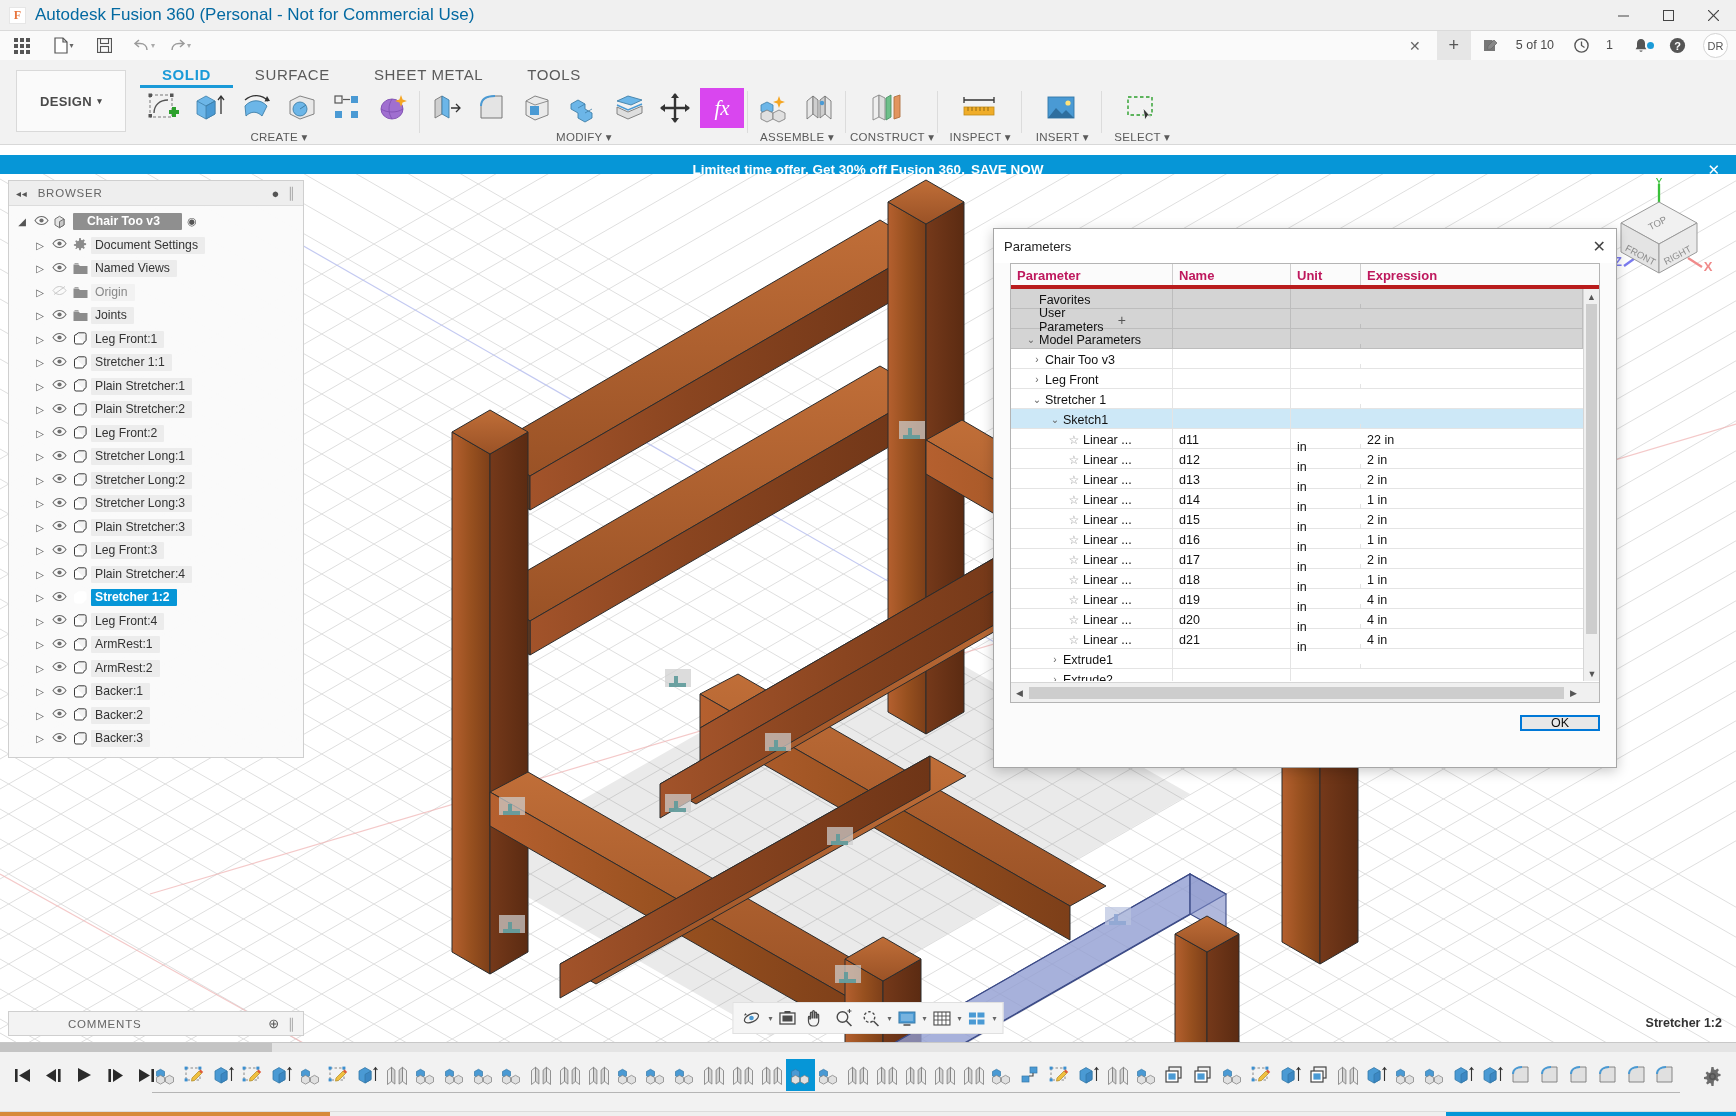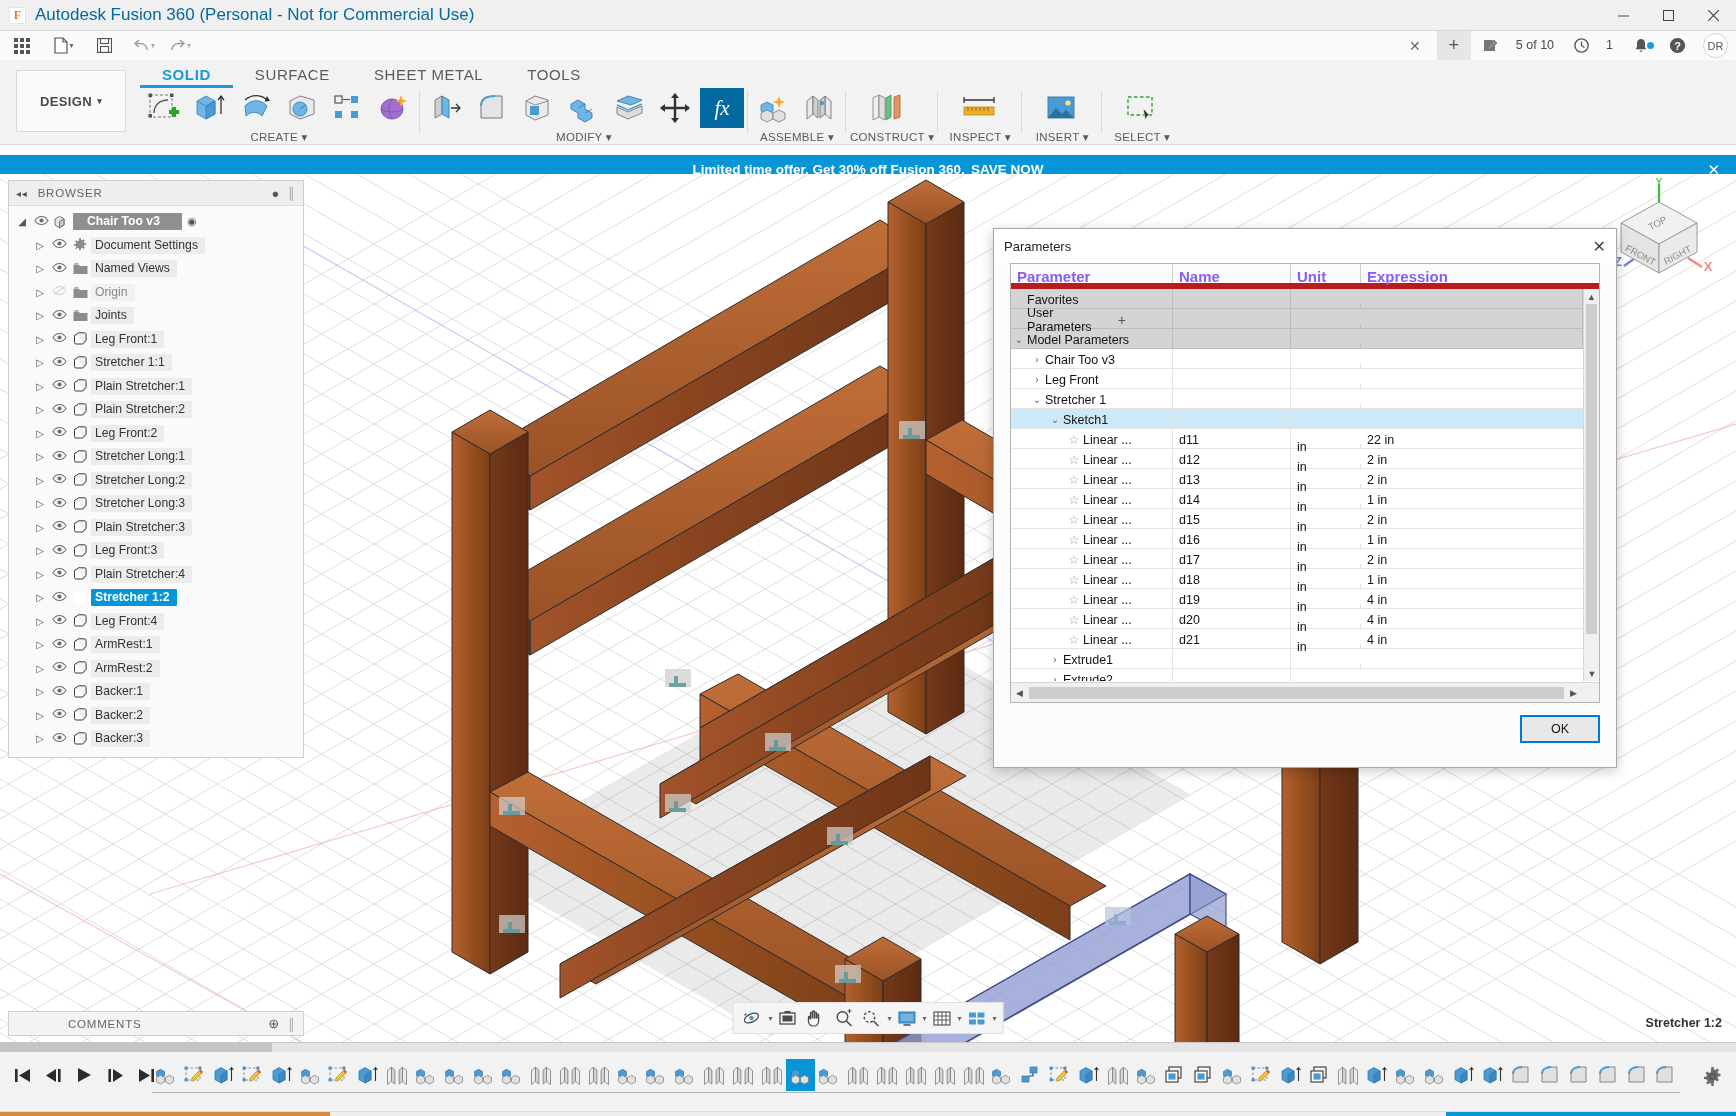--- a/index.html
+++ b/index.html
@@ -95,21 +95,21 @@
   .rgroup { display:flex; flex-direction:column; position:relative; padding: 0 4px; }
   .rgroup .rg-icons { display:flex; align-items:flex-start; gap:2px; height:40px; }
   .rgroup .rg-label {
     text-align:center; font-size:11.5px; color:#5a5a5a; margin-top:2px; letter-spacing:0.3px;
   }
   .rgroup.sep::after {
     content:''; position:absolute; right:0; top:3px; bottom:12px; width:1px; background:#dcdcdc;
   }
   .ricon { width:44px; height:40px; display:flex; align-items:center; justify-content:center; }
   .ricon svg { display:block; }
-  .ricon.sel { background:#0369a1; }
+  .ricon.sel { background:#d946ef; }
 
   
   .promo {
     position:absolute; top:145px; left:0; width:1736px; height:29px;
     background:#0696d7; color:#fff; display:flex; align-items:center; justify-content:center;
     font-size:13.5px; font-weight:bold;margin-top:10px;
   }
   .promo .savenow { text-decoration:underline; margin-left:6px; }
   .promo .pclose { position:absolute; right:16px; font-size:15px; font-weight:normal; }
 
@@ -213,52 +213,52 @@
   .dlg-title {
     height:34px; background:#ffffff; display:flex; align-items:center;
     padding:0 10px; font-size:13px; color:#222;
   }
   .dlg-close { margin-left:auto; font-size:16px; color:#444; }
   .dlg-body { position:absolute; top:34px; left:16px; right:16px; bottom:64px; }
   .tbl-wrap {
     position:absolute; inset:0; border:1px solid #b4b4b4; background:#fff; overflow:hidden;
   }
   .tbl-head {
-    display:flex; height:25px; background:#fbfbfb; border-bottom:6px solid #b91c1c;
-    font-size:15px; font-weight:bold; color:#8b5cf6;
+    display:flex; height:25px; background:#fbfbfb; border-bottom:4px solid #b91c1c;
+    font-size:13px; font-weight:bold; color:#be185d;
   }
   .th { padding: 4px 6px; border-right:1px solid #cfcfcf; }
   .th.c1 { width:162px; } .th.c2 { width:118px; } .th.c3 { width:70px; } .th.c4 { flex:1; border-right:none; }
   .tbl-rows { position:absolute; top:25px; left:0; right:16px; bottom:21px; overflow:hidden; }
   .prow { display:flex; height:20px; font-size:12.5px; color:#111; border-bottom:1px solid #e4e4e4; }
   .prow.grey { background:#d4d4d4; border-bottom:1px solid #bdbdbd; }
   .prow.sel { background:#cde8f7; }
   .pc { border-right:1px solid #e4e4e4; padding: 2px 0 0 0; display:flex; align-items:center; }
   .pc.c1 { width:162px; } .pc.c2 { width:118px; padding-left:6px; }
   .pc.c3 { width:70px; padding-left:6px;margin-top:15px; } .pc.c4 { flex:1; padding-left:6px; border-right:none; }
-  .prow.grey .pc { border-right:1px solid #bdbdbd; }
+  .prow.grey .pc { border-right:1px solid #bdbdbd;padding-left:12px; }
   .chev { width:16px; text-align:center; color:#666; font-size:10px; flex:none; }
   .star { width:18px; text-align:center; color:#999; font-size:12px; flex:none; }
   .plusbtn { margin-left:auto; margin-right:46px; color:#555; font-size:14px; }
 
   .dlg-vscroll {
     position:absolute; top:25px; right:0; width:16px; bottom:21px; background:#f0f0f0;
     border-left:1px solid #d6d6d6;
   }
   .dlg-vscroll .arrw { height:15px; display:flex; align-items:center; justify-content:center; font-size:9px; color:#555; }
   .dlg-vscroll .vthumb { position:absolute; top:15px; left:2px; width:11px; height:330px; background:#cdcdcd; }
   .dlg-hscroll {
     position:absolute; bottom:0; left:0; right:0; height:20px; background:#f0f0f0;
     border-top:1px solid #d6d6d6; display:flex; align-items:center;
   }
   .dlg-hscroll .arrw { width:17px; text-align:center; font-size:9px; color:#555; }
   .dlg-hscroll .hthumb { height:12px; background:#cdcdcd; flex:1; margin: 0 1px; }
   .dlg-foot { position:absolute; bottom:0; left:0; right:0; height:64px; }
   .ok-btn {
-    position:absolute; right:16px; top:12px; width:80px; height:28px;
+    position:absolute; right:16px; top:12px; width:80px; height:16px;
     background:#e8e8e8; border:2px solid #0078d7; font-size:12.5px; color:#111;
     display:flex; align-items:center; justify-content:center;
   }
 </style>
 </head>
 <body>
 
 <div id="app">
 
   <div class="titlebar">

